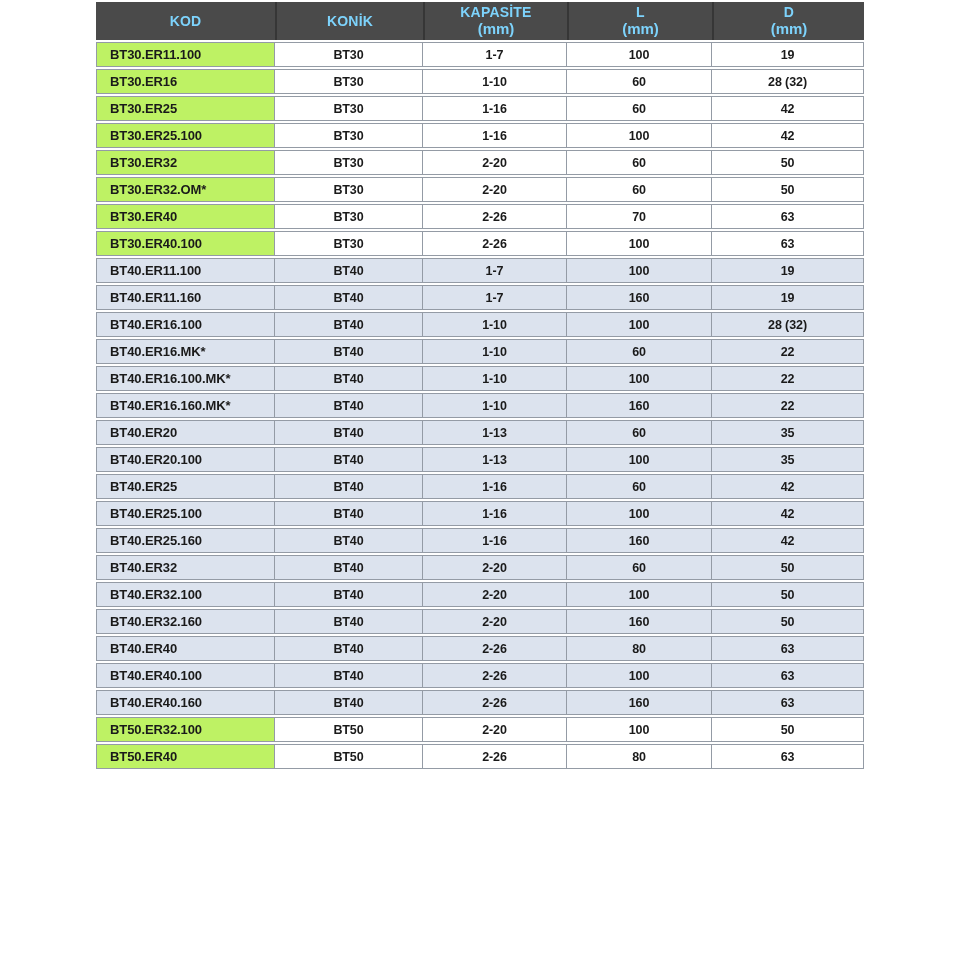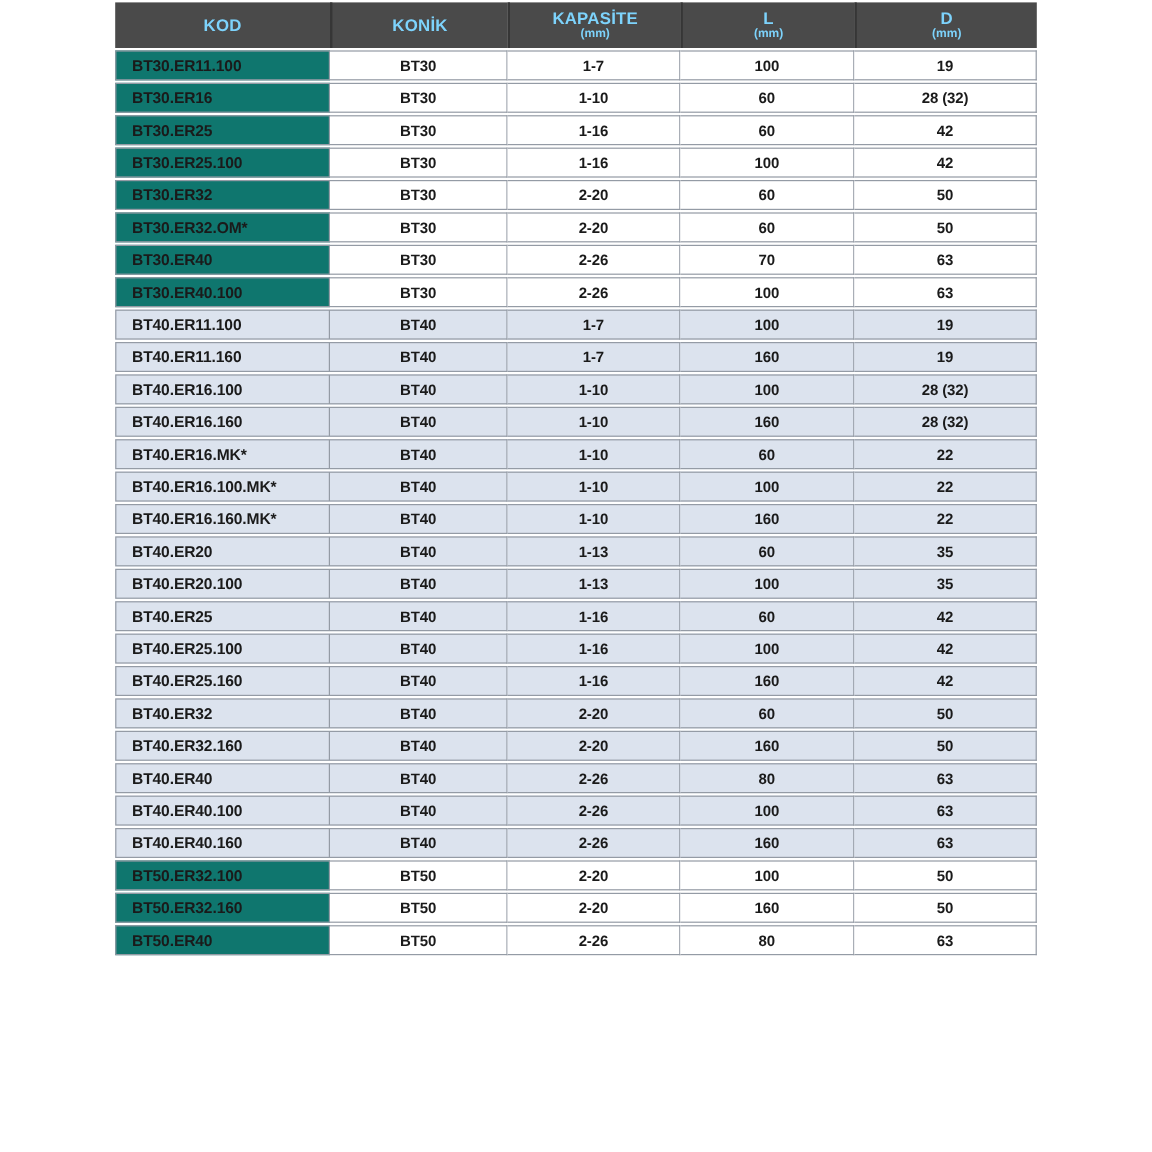--- a/index.html
+++ b/index.html
@@ -48,21 +48,21 @@
     flex-direction: column;
     justify-content: center;
     line-height: 1.05;
   }
   .th-label {
     font-size: 14px;
     font-weight: 700;
     letter-spacing: 0.2px;
   }
   .th-sub {
-    font-size: 10px;
+    font-size: 15px;
     font-weight: 700;
     margin-top: 1px;
   }
   .th-sub:empty { display: none; }
 
   tbody td {
     background: #ffffff;
     color: #1a1a1a;
     height: 23px;
     padding: 0;
@@ -72,21 +72,21 @@
     text-align: center;
     vertical-align: middle;
     border-top: 1px solid #949ba5;
     border-bottom: 1px solid #949ba5;
     border-right: 1px solid #949ba5;
     white-space: nowrap;
     overflow: hidden;
   }
   tbody td:first-child { border-left: 1px solid #949ba5; }
   tbody td.col-kod {
-    background: #0f766e;
+    background: #bef264;
     text-align: left;
     padding-left: 13px;
     font-weight: 700;
     font-size: 13px;
   }
   tbody tr.shaded td { background: #dce3ee; }
 </style>
 </head>
 <body>
 
@@ -203,27 +203,20 @@
           <td class="col-d">19</td>
         </tr>
         <tr class="shaded">
           <td class="col-kod">BT40.ER16.100</td>
           <td class="col-konik">BT40</td>
           <td class="col-kapasite">1-10</td>
           <td class="col-l">100</td>
           <td class="col-d">28 (32)</td>
         </tr>
         <tr class="shaded">
-          <td class="col-kod">BT40.ER16.160</td>
-          <td class="col-konik">BT40</td>
-          <td class="col-kapasite">1-10</td>
-          <td class="col-l">160</td>
-          <td class="col-d">28 (32)</td>
-        </tr>
-        <tr class="shaded">
           <td class="col-kod">BT40.ER16.MK*</td>
           <td class="col-konik">BT40</td>
           <td class="col-kapasite">1-10</td>
           <td class="col-l">60</td>
           <td class="col-d">22</td>
         </tr>
         <tr class="shaded">
           <td class="col-kod">BT40.ER16.100.MK*</td>
           <td class="col-konik">BT40</td>
           <td class="col-kapasite">1-10</td>
@@ -270,20 +263,27 @@
           <td class="col-konik">BT40</td>
           <td class="col-kapasite">1-16</td>
           <td class="col-l">160</td>
           <td class="col-d">42</td>
         </tr>
         <tr class="shaded">
           <td class="col-kod">BT40.ER32</td>
           <td class="col-konik">BT40</td>
           <td class="col-kapasite">2-20</td>
           <td class="col-l">60</td>
+          <td class="col-d">50</td>
+        </tr>
+        <tr class="shaded">
+          <td class="col-kod">BT40.ER32.100</td>
+          <td class="col-konik">BT40</td>
+          <td class="col-kapasite">2-20</td>
+          <td class="col-l">100</td>
           <td class="col-d">50</td>
         </tr>
         <tr class="shaded">
           <td class="col-kod">BT40.ER32.160</td>
           <td class="col-konik">BT40</td>
           <td class="col-kapasite">2-20</td>
           <td class="col-l">160</td>
           <td class="col-d">50</td>
         </tr>
         <tr class="shaded">
@@ -305,27 +305,20 @@
           <td class="col-konik">BT40</td>
           <td class="col-kapasite">2-26</td>
           <td class="col-l">160</td>
           <td class="col-d">63</td>
         </tr>
         <tr>
           <td class="col-kod">BT50.ER32.100</td>
           <td class="col-konik">BT50</td>
           <td class="col-kapasite">2-20</td>
           <td class="col-l">100</td>
-          <td class="col-d">50</td>
-        </tr>
-        <tr>
-          <td class="col-kod">BT50.ER32.160</td>
-          <td class="col-konik">BT50</td>
-          <td class="col-kapasite">2-20</td>
-          <td class="col-l">160</td>
           <td class="col-d">50</td>
         </tr>
         <tr>
           <td class="col-kod">BT50.ER40</td>
           <td class="col-konik">BT50</td>
           <td class="col-kapasite">2-26</td>
           <td class="col-l">80</td>
           <td class="col-d">63</td>
         </tr>
       </tbody>

